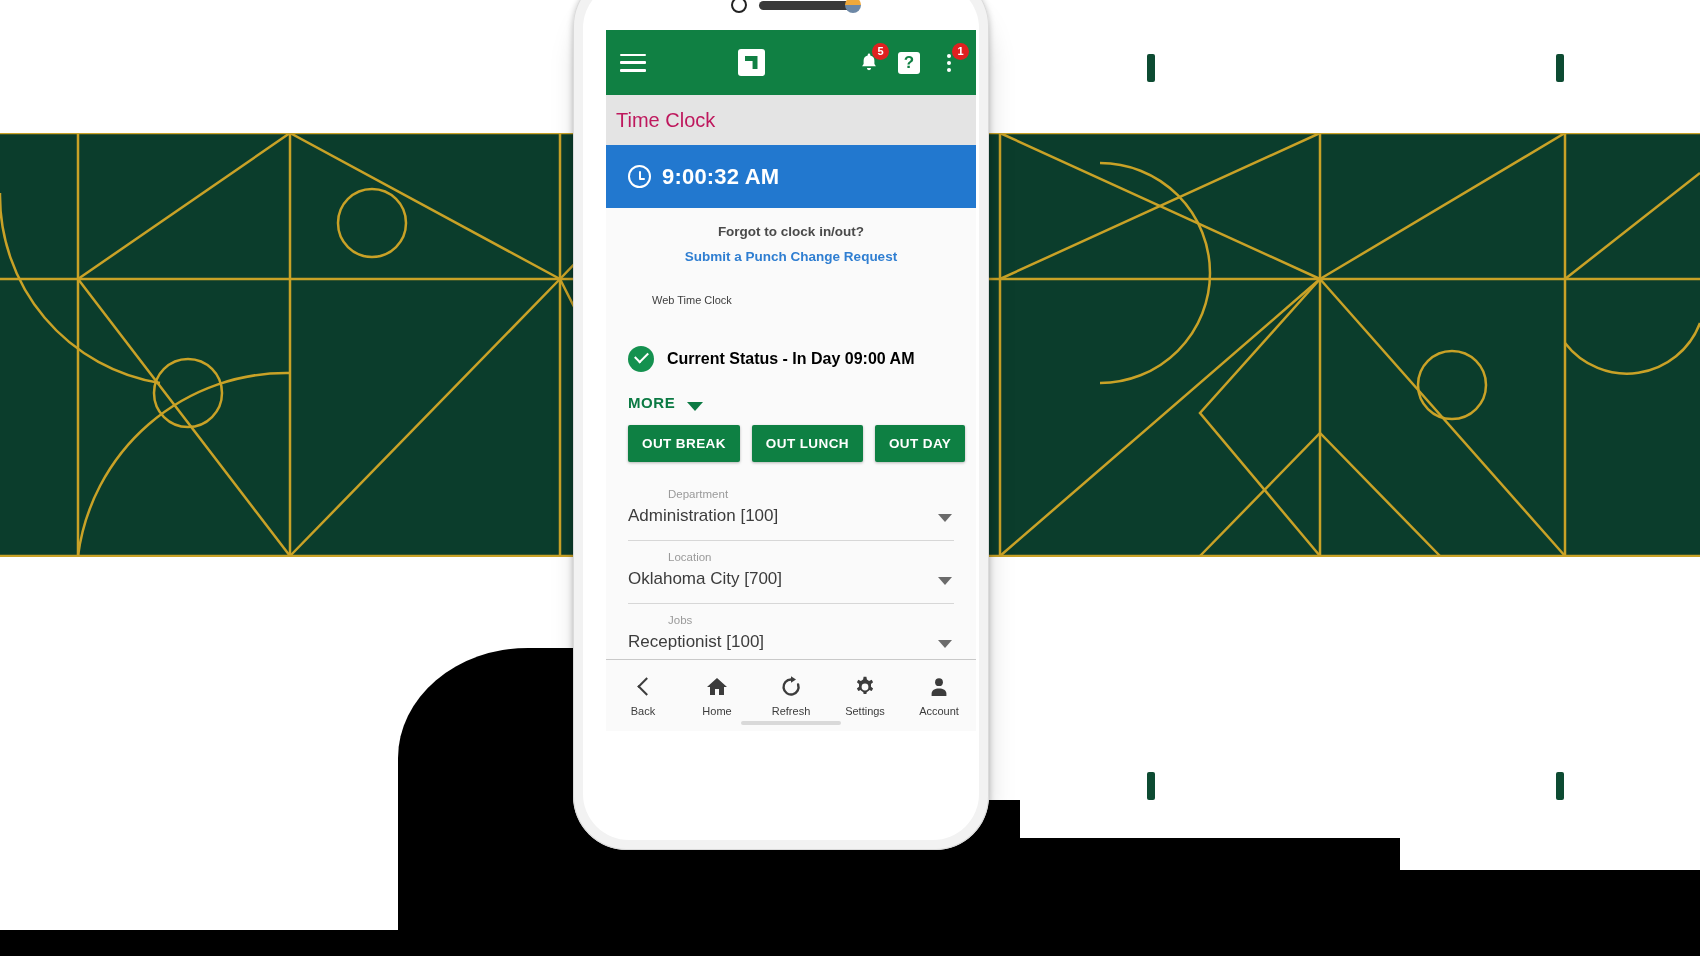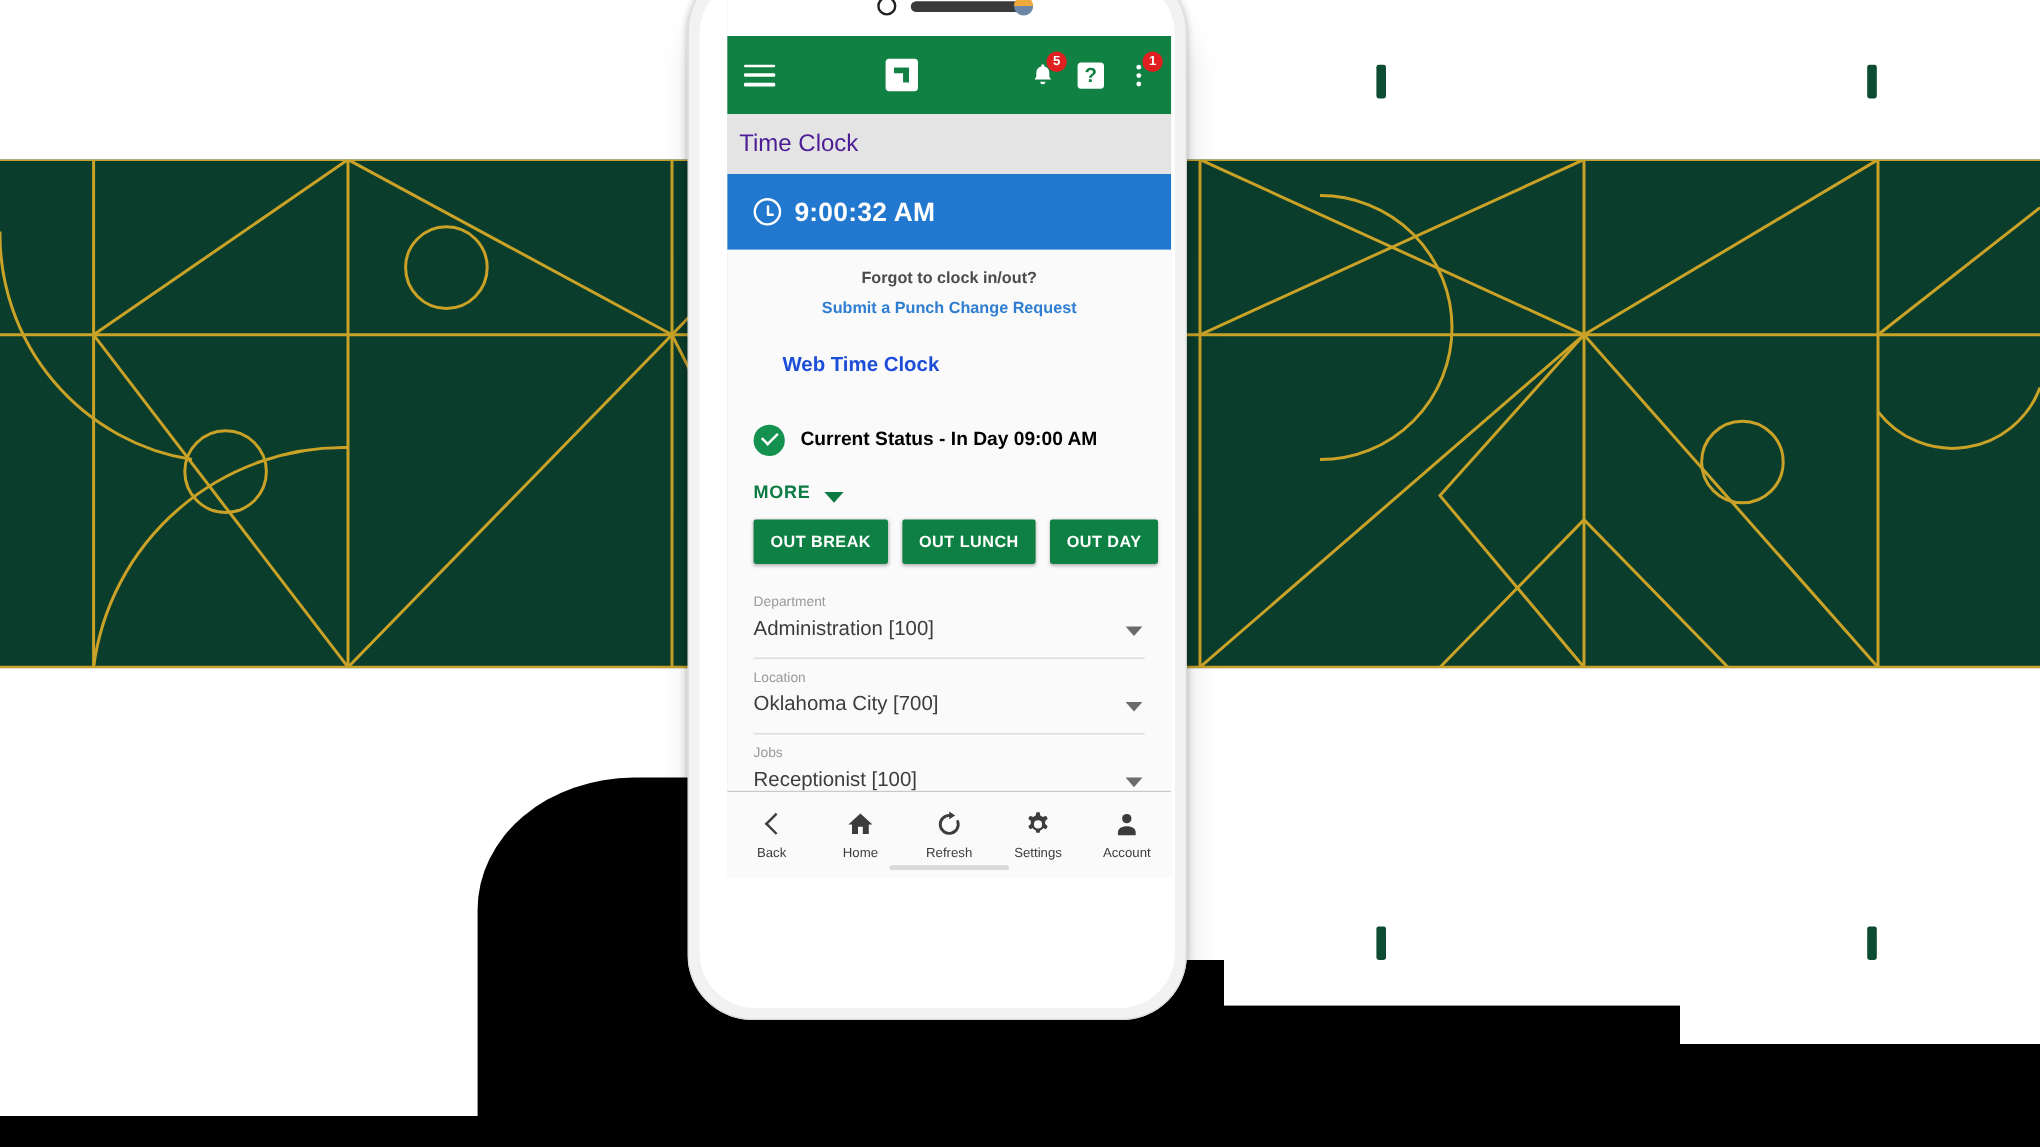--- a/index.html
+++ b/index.html
@@ -76,41 +76,41 @@
       font-size:11px; font-weight:700; line-height:17px; text-align:center; }
   .help-icon { width:22px; height:22px; border-radius:3px; background:#fff;
       color:#108043; font-weight:700; font-size:17px; line-height:22px;
       text-align:center; }
   .kebab { display:flex; flex-direction:column; gap:3px; }
   .kebab span { width:4px; height:4px; border-radius:50%; background:#fff; }
 
   
   .page-head { height:50px; background:#e4e4e4; display:flex; align-items:center;
       padding-left:10px; }
-  .page-head .t { font-size:20px; color:#4c1d95;text-align:center; }
+  .page-head .t { font-size:20px; color:#be185d;text-align:center; }
 
   
   .content { background:#fafafa; height:586px; position:relative; }
 
   .clockbar { height:63px; background:#2278cf; display:flex; align-items:center;
       gap:11px; padding-left:22px; }
   .clock-ico { width:23px; height:23px; border-radius:50%; border:2px solid #fff;
       position:relative; }
   .clock-ico::before { content:""; position:absolute; left:9px; top:4px; width:2px;
       height:8px; background:#fff; border-radius:1px; }
   .clock-ico::after { content:""; position:absolute; left:9px; top:11px; width:6px;
       height:2px; background:#fff; border-radius:1px; }
   .clock-txt { color:#fff; font-size:22px; font-weight:700; letter-spacing:.2px; }
 
   .forgot { text-align:center; padding-top:16px; }
   .forgot .l1 { font-size:13.5px; color:#4a4a4a; font-weight:700; }
   .forgot .l2 { font-size:13.5px; color:#2f7ed1; font-weight:700; margin-top:10px;
       cursor:pointer; }
 
-  .wtc { font-size:17px; color:#1d4ed8; font-weight:700; padding:30px 0 0 46px; }
+  .wtc { font-size:11px; color:#404040; font-weight:400; padding:30px 0 0 46px; }
 
   .status-row { display:flex; align-items:center; gap:13px; padding:40px 0 0 22px; }
   .check { width:26px; height:26px; border-radius:50%; background:#14914f;
       position:relative; flex:none; }
   .check::after { content:""; position:absolute; left:7px; top:6px; width:11px;
       height:6px; border-left:2.6px solid #fff; border-bottom:2.6px solid #fff;
       transform:rotate(-45deg); }
   .status-txt { font-size:16px; color:#000000; font-weight:700; }
 
   .more-row { display:flex; align-items:flex-end; gap:12px; padding:22px 0 0 22px; }
@@ -119,21 +119,21 @@
       border-right:8px solid transparent; border-top:9px solid #0b7a43; }
 
   .btn-row { display:flex; gap:12px; padding:14px 0 0 22px; }
   .gbtn { background:#0e8043; color:#fff; font-size:13.5px; font-weight:700;
       letter-spacing:.4px; padding:11px 14px; border:none; border-radius:2px;
       cursor:pointer; box-shadow:0 1px 3px rgba(0,0,0,.28); white-space:nowrap; }
 
   .fields { padding:26px 22px 0 22px; }
   .field { padding-bottom:14px; margin-bottom:10px; border-bottom:1px solid #d7d7d7;
       position:relative; cursor:pointer; }
-  .field .lbl { font-size:11.5px; color:#9a9a9a; margin-bottom:6px; }
+  .field .lbl { font-size:11.5px; color:#9a9a9a; margin-bottom:6px;margin-left:40px; }
   .field .val { font-size:17px; color:#3c3c3c; }
   .field .dd { position:absolute; right:2px; bottom:18px; width:0; height:0;
       border-left:7px solid transparent; border-right:7px solid transparent;
       border-top:8px solid #6b6b6b; }
 
   
   .bottomnav { position:absolute; left:0; bottom:0; width:370px; height:72px;
       background:#fafafa; border-top:1px solid #c9c9c9; display:flex;
       align-items:center; }
   .nav-item { flex:1; display:flex; flex-direction:column; align-items:center;

